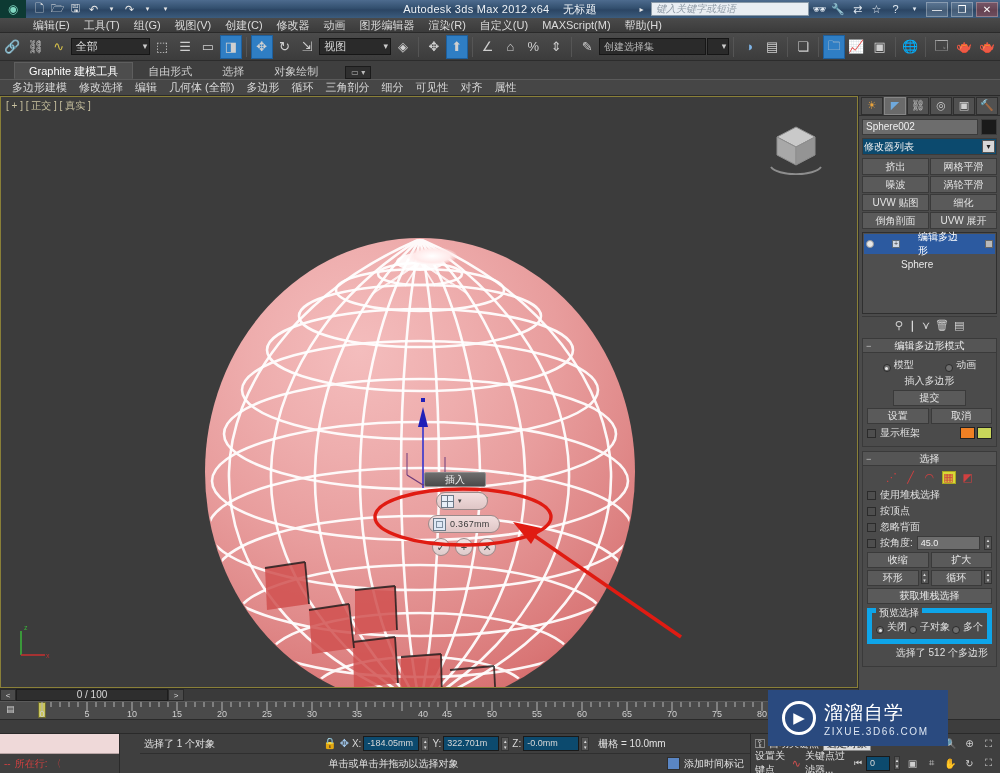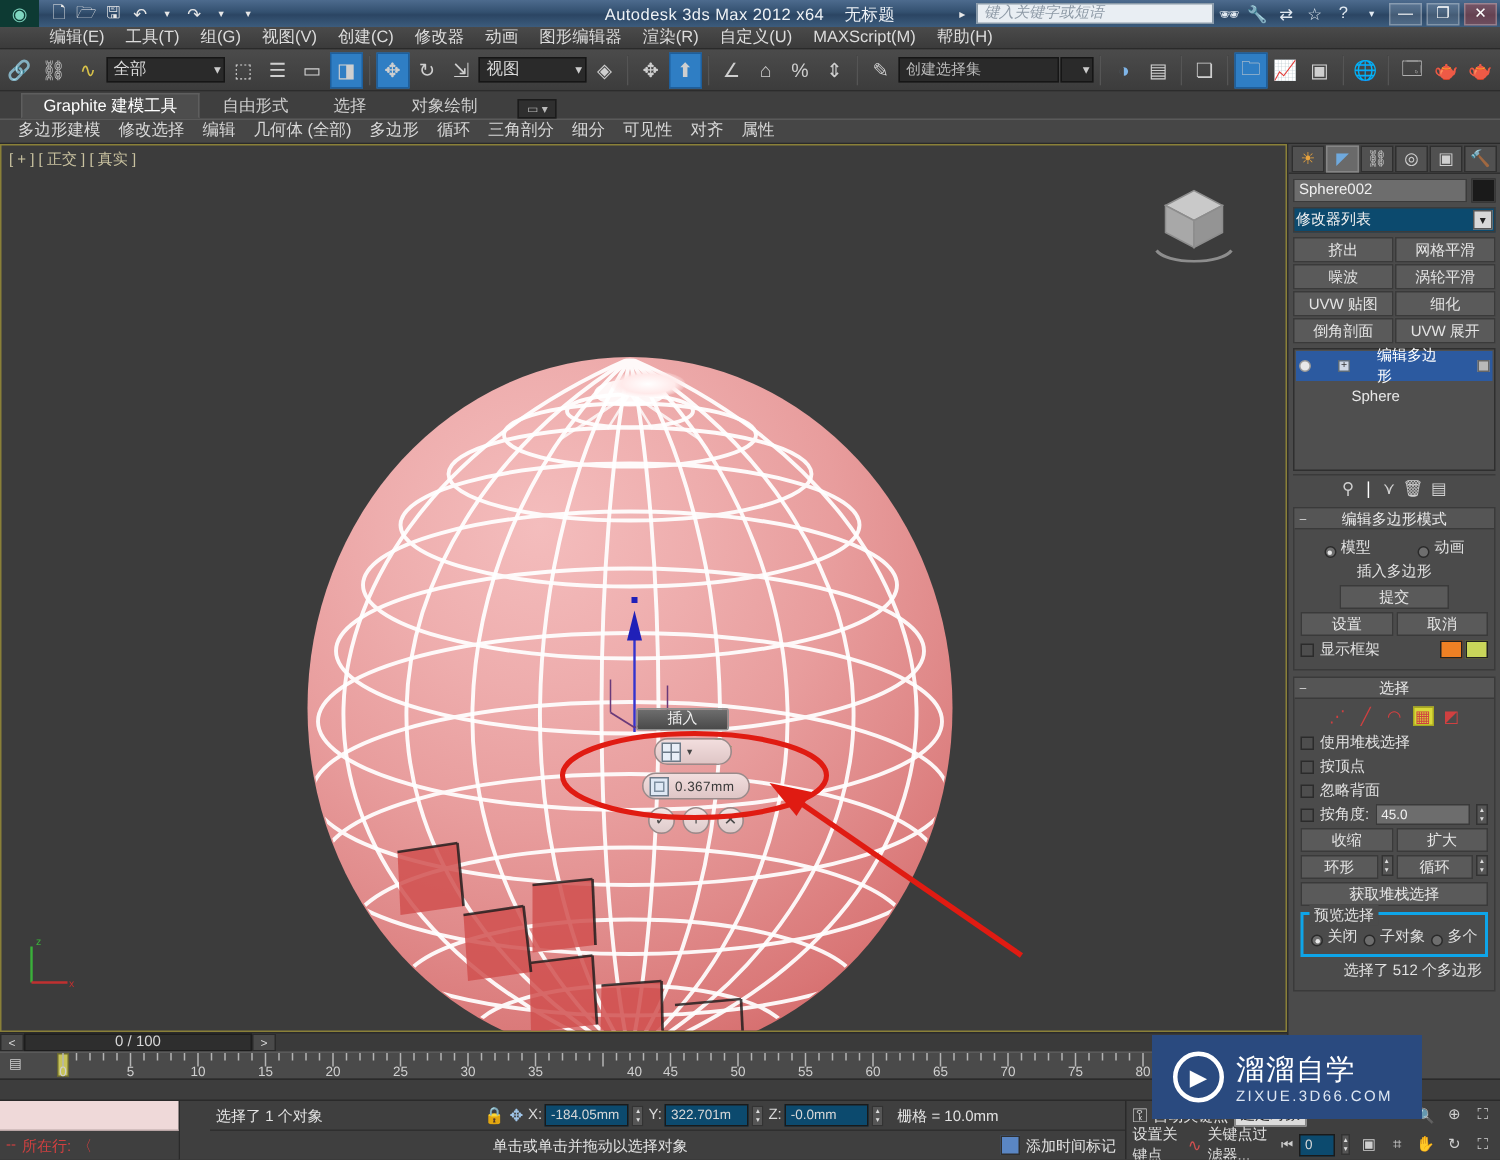--- a/index.html
+++ b/index.html
@@ -239,21 +239,21 @@
   .chkrow { display:flex; align-items:center; gap:4px; margin:2px 0; font-size:10px; color:#e0e0e0;}
   .chk { width:9px; height:9px; background:#4e4e4e; border:1px solid #2b2b2b; flex:none;}
   .spin { height:14px; background:#6d6d6d; border:1px solid #3a3a3a; color:#f0f0f0;
           font-size:9px; padding-left:3px; line-height:12px; flex:1; position:relative;}
   .spinarr { width:8px; height:14px; background:#555; border:1px solid #333; display:flex;
              flex-direction:column; align-items:center; justify-content:center; font-size:5px; color:#ddd;}
   .sosel { display:flex; align-items:center; justify-content:center; gap:5px; padding:2px 0; }
   .soicon { width:14px; height:13px; display:flex; align-items:center; justify-content:center;
             font-size:11px; color:#d04040; }
   .soicon.sel { background:#d8d838; border:1px solid #a8a820; }
-  .grpbox { border:2px solid #0ea5e9; margin:4px 0 0 0; padding:3px; position:relative;}
+  .grpbox { border:5px solid #0ea5e9; margin:4px 0 0 0; padding:3px; position:relative;}
   .grplabel { position:absolute; left:4px; top:-7px; background:#4b4b4b; padding:0 3px;
               font-size:10px; color:#e0e0e0; }
   .statusline { font-size:10px; color:#e0e0e0; text-align:right; padding:2px 4px; }
 
   
   .timeline {
     position:absolute; left:0; top:688px; width:858px; height:13px;
     background:#3a3a3a; display:flex; align-items:center; border-top:1px solid #2a2a2a;
   }
   .tl-arrow { width:16px; height:12px; background:#4a4a4a; border:1px solid #2a2a2a;

